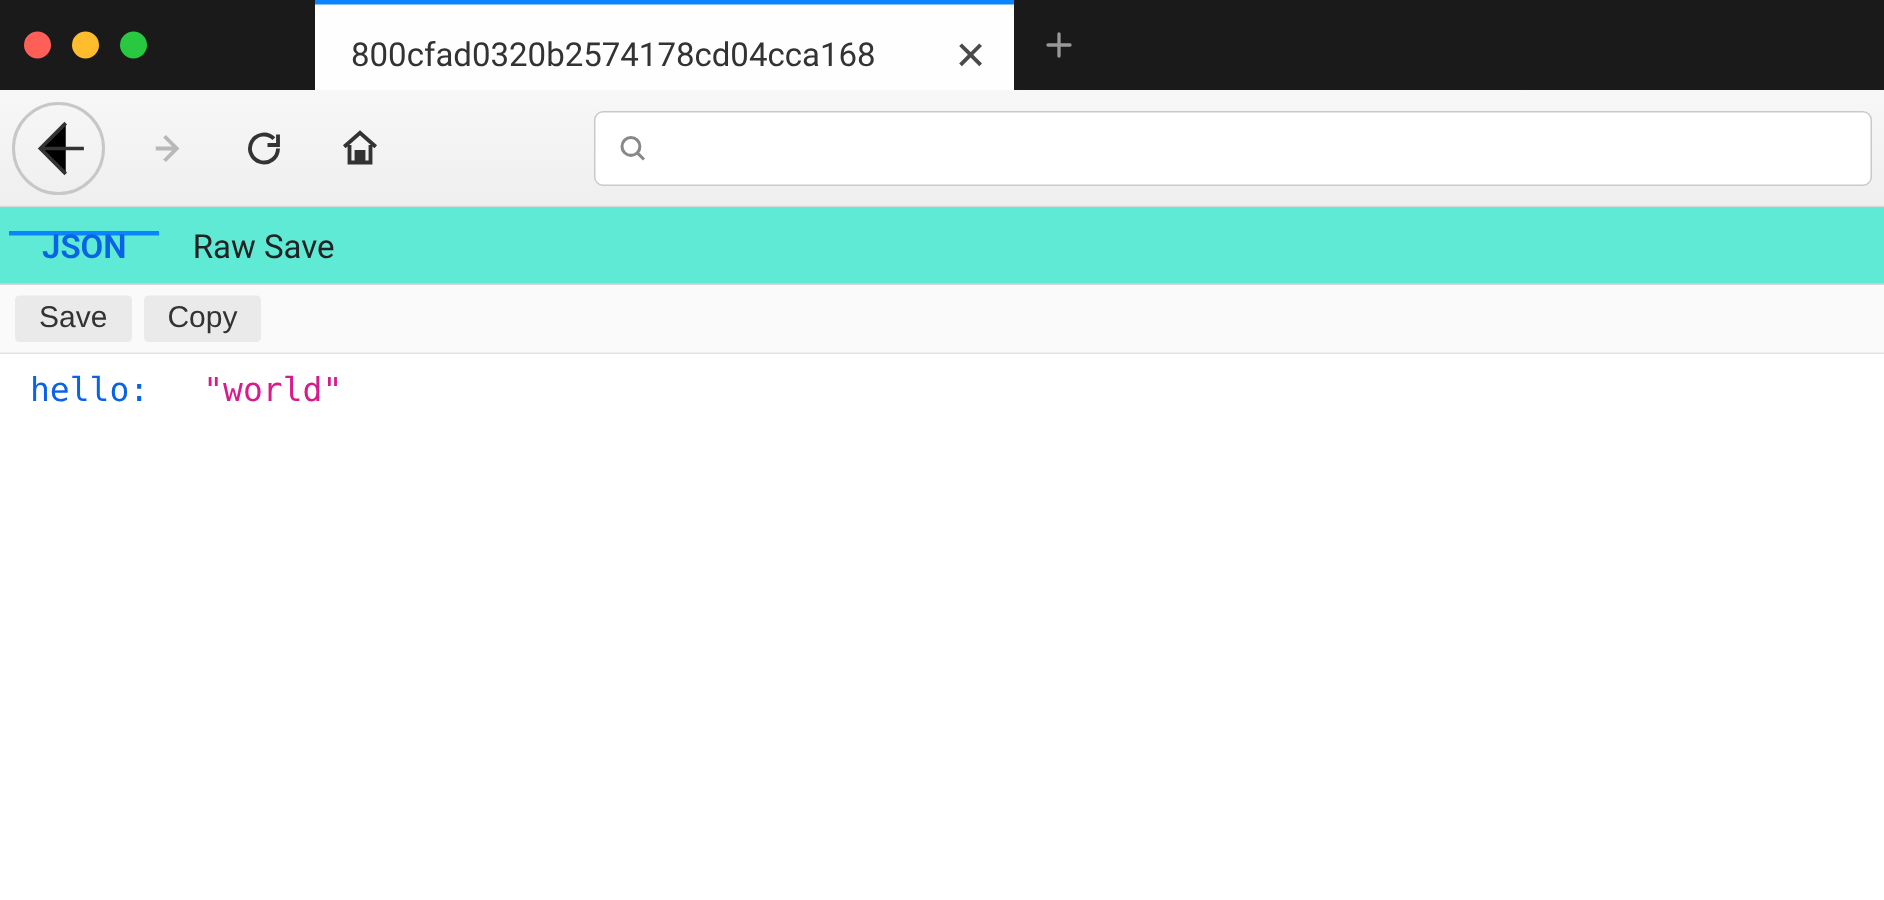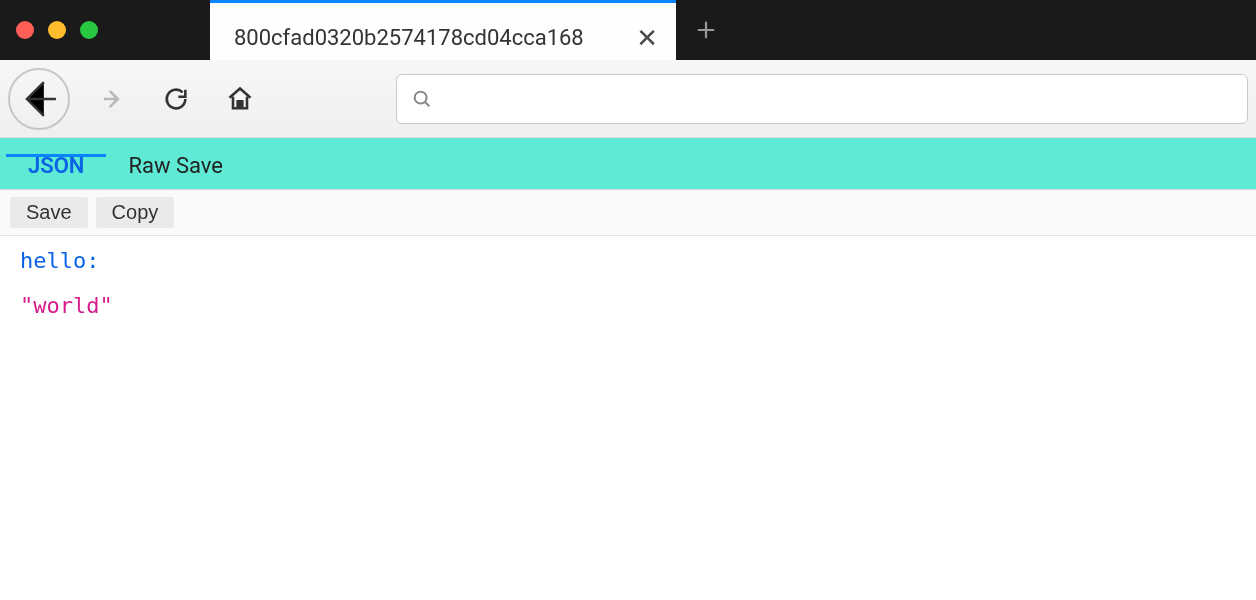--- a/index.html
+++ b/index.html
@@ -125,21 +125,21 @@
     color: #333;
     cursor: pointer;
   }
 
   
   .json-body {
     padding: 12px 20px;
     font-family: "SF Mono", "Menlo", "Consolas", monospace;
     font-size: 22px;
   }
-  .json-row { display: flex; gap: 20px; flex-direction: column; }
+  .json-row { display: flex; gap: 36px; }
   .json-key { color: #0a62e6; }
   .json-str { color: #d81b8c; }
 </style>
 </head>
 <body>
 
 <div class="titlebar">
   <div class="traffic-lights">
     <div class="tl red"></div>
     <div class="tl yellow"></div>

